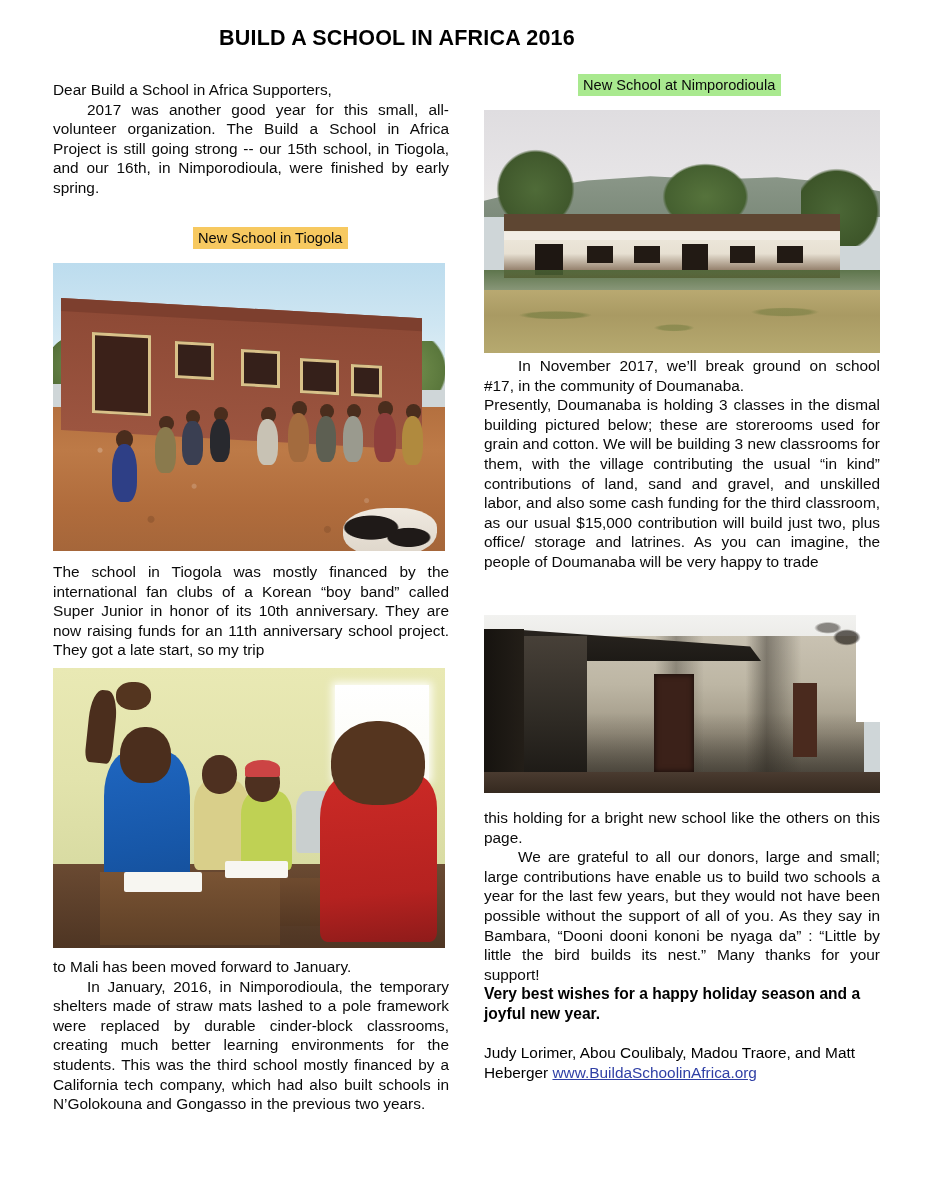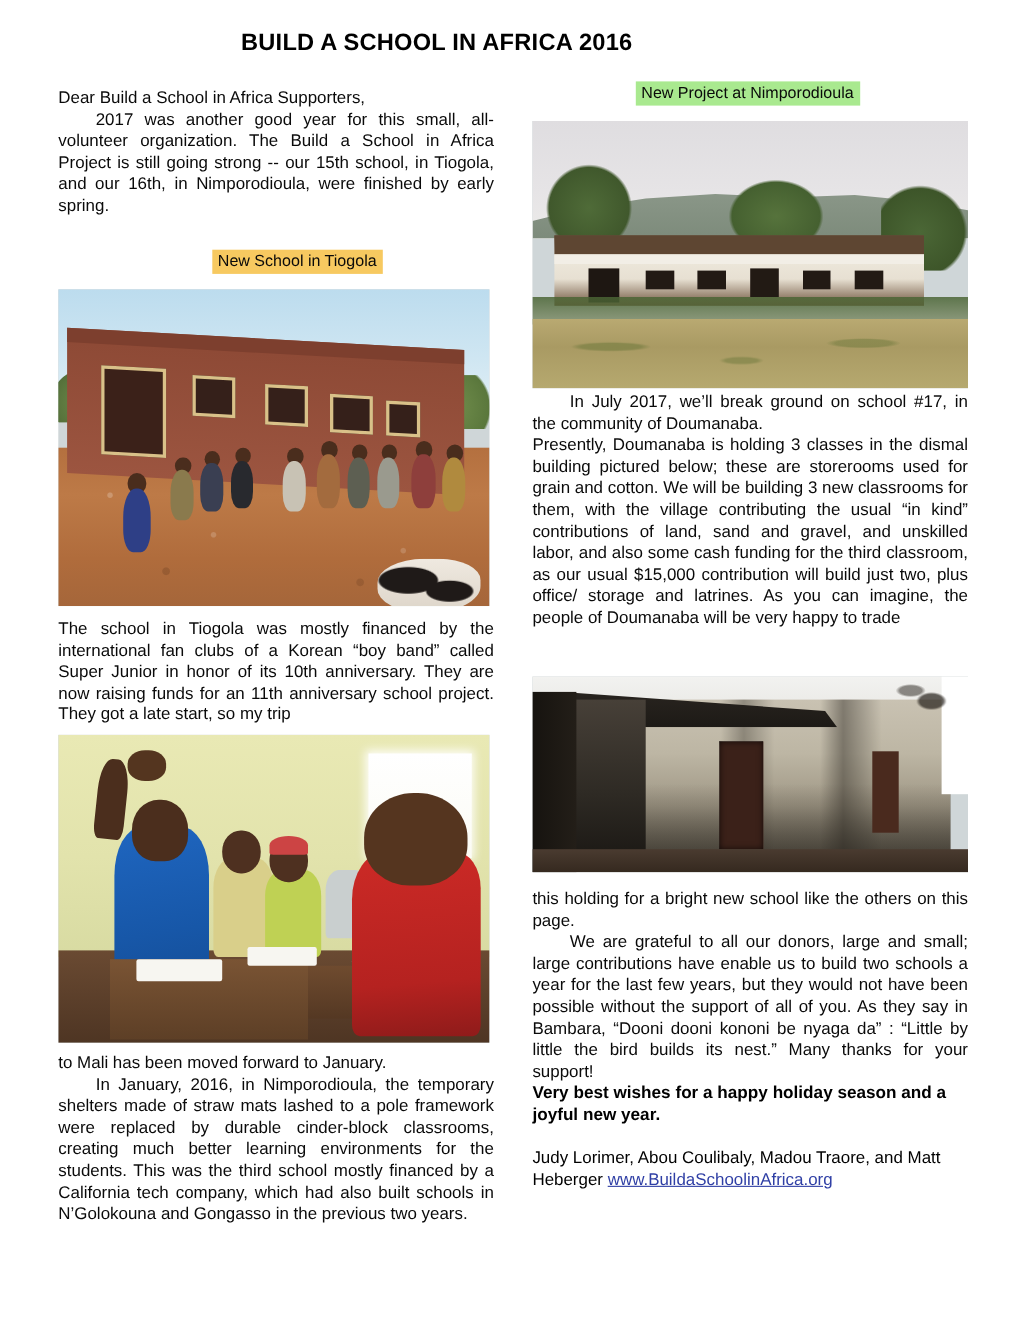--- a/index.html
+++ b/index.html
@@ -399,21 +399,21 @@
   }
 </style>
 </head>
 <body>
 
 <div class="page">
 
   <div class="doc-title">BUILD A SCHOOL IN AFRICA 2016</div>
 
   <div class="caption-row-nimpo">
-    <span class="caption caption-green">New Project at Nimporodioula</span>
+    <span class="caption caption-green">New School at Nimporodioula</span>
   </div>
 
   <div class="caption-row-tiogola">
     <span class="caption caption-amber">New School in Tiogola</span>
   </div>
 
   <div class="col-left">
     <p class="body-text no-justify">Dear Build a School in Africa Supporters,</p>
     <p class="body-text"><span class="indent"></span><span>2017 was another good year for this small, all-volunteer organization.   The Build a School in Africa Project is still going strong -- our 15th school, in Tiogola, and our 16th, in Nimporodioula, were finished by early spring.</span></p>
   </div>
@@ -508,21 +508,21 @@
       <div class="layer np-win np-v3"></div>
       <div class="layer np-win np-v4"></div>
       <div class="layer np-win np-v5"></div>
       <div class="layer np-shrub"></div>
       <div class="layer np-grass"></div>
       <div class="layer np-grass-tuft"></div>
     </div>
   </div>
 
   <div style="position:absolute;left:484px;top:356px;width:396px;">
-    <p class="body-text"><span class="indent"></span><span>In July 2017, we’ll break ground   on school #17, in the community of Doumanaba.</span></p>
+    <p class="body-text"><span class="indent"></span><span>In November 2017, we’ll break ground   on school #17, in the community of Doumanaba.</span></p>
     <p class="body-text">Presently, Doumanaba is holding 3 classes in the dismal building pictured below; these     are storerooms used for grain and cotton. We will be building 3 new classrooms for them, with the village contributing the usual  “in kind” contributions of land, sand and gravel, and unskilled labor, and also some cash funding for  the third classroom, as our usual $15,000 contribution will build just two, plus office/ storage and latrines. As you can imagine,     the people of Doumanaba will be very happy to trade</p>
   </div>
 
   <div class="photo" id="photo-doumanaba">
     <div class="scene">
       <div class="layer dm-sky"></div>
       <div class="layer dm-wall"></div>
       <div class="layer dm-wall-stain"></div>
       <div class="layer dm-roof"></div>
       <div class="layer dm-gable"></div>

